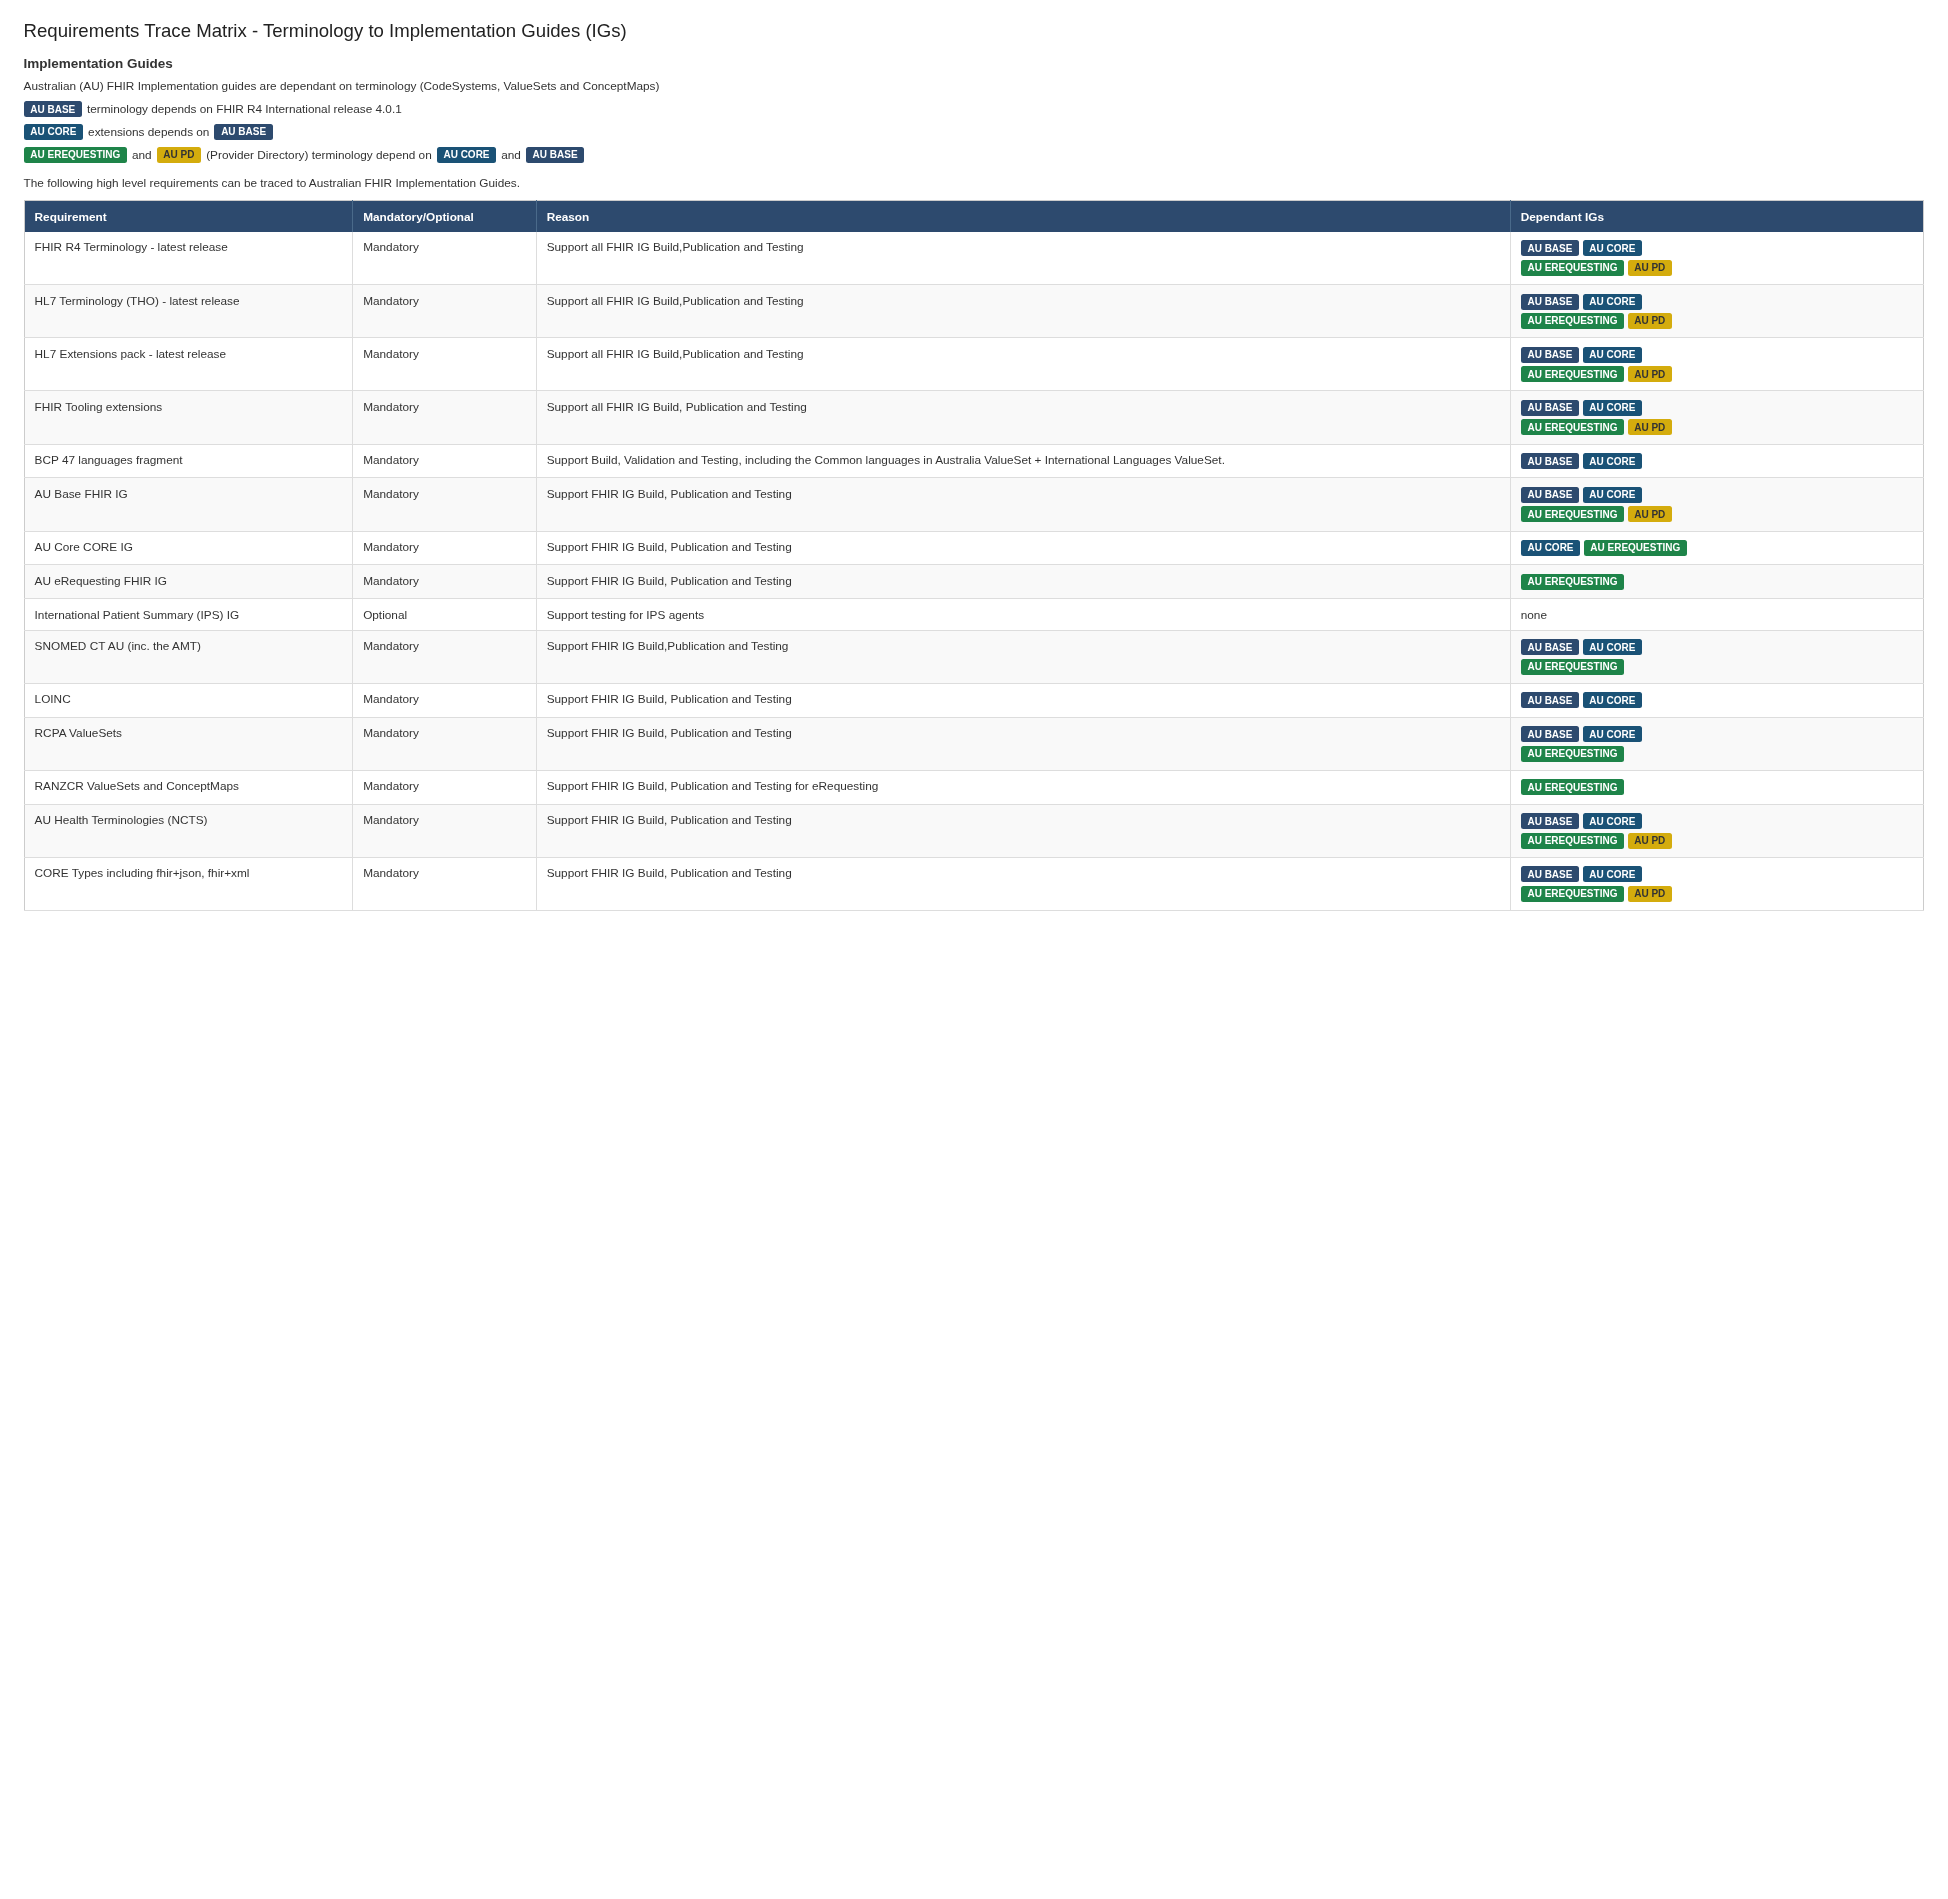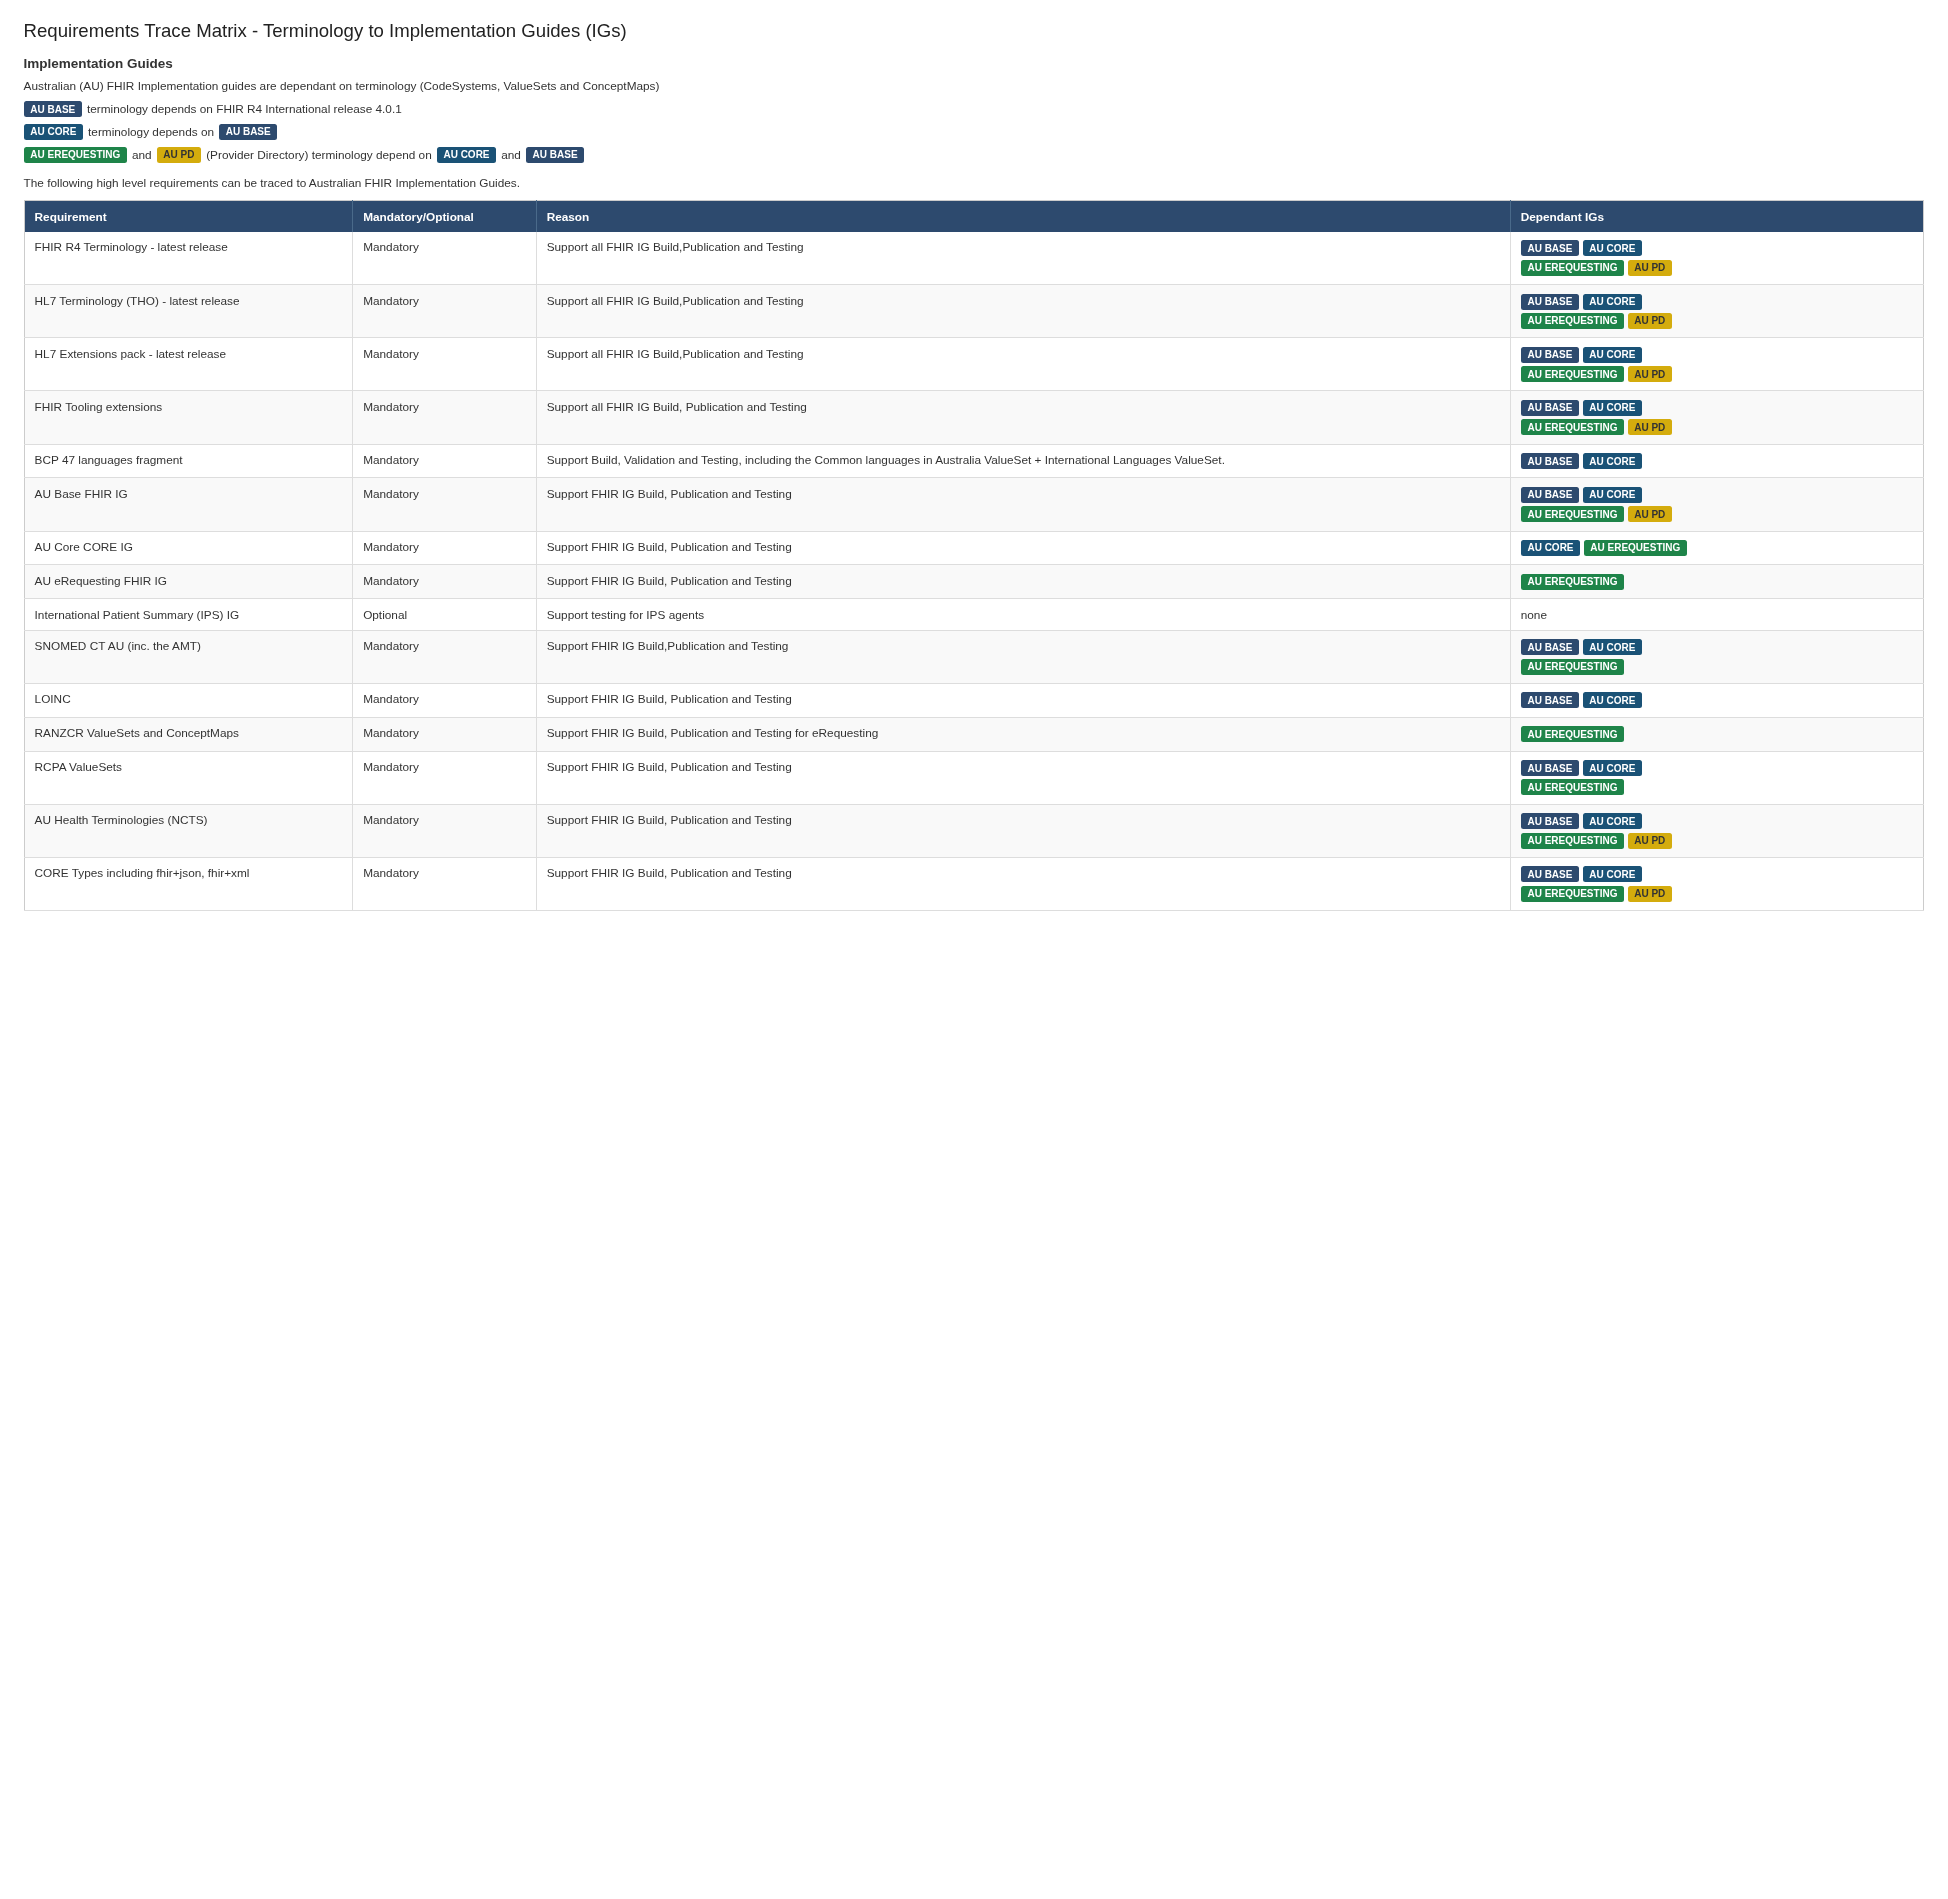--- a/index.html
+++ b/index.html
@@ -111,21 +111,21 @@
 <h2>Implementation Guides</h2>
 <p class="intro-text">Australian (AU) FHIR Implementation guides are dependant on terminology (CodeSystems, ValueSets and ConceptMaps)</p>
 
 <div class="badge-line">
   <span class="badge badge-base">AU BASE</span>
   <span> terminology depends on FHIR R4 International release 4.0.1</span>
 </div>
 
 <div class="badge-line">
   <span class="badge badge-core">AU CORE</span>
-  <span> terminology  depends on </span>
+  <span> extensions  depends on </span>
   <span class="badge badge-base">AU BASE</span>
 </div>
 
 <div class="badge-line">
   <span class="badge badge-erequesting">AU EREQUESTING</span>
   <span> and </span>
   <span class="badge badge-pd">AU PD</span>
   <span> (Provider Directory) terminology depend on </span>
   <span class="badge badge-core">AU CORE</span>
   <span> and </span>
@@ -302,42 +302,42 @@
         <td>
           <div class="badges-cell">
             <div class="badges-row1">
               <span class="badge badge-base">AU BASE</span>
               <span class="badge badge-core">AU CORE</span>
             </div>
           </div>
         </td>
       </tr>
       <tr>
+        <td>RCPA ValueSets</td>
+        <td>Mandatory</td>
+        <td>Support FHIR IG Build, Publication and Testing</td>
+        <td>
+          <div class="badges-cell">
+            <div class="badges-row1">
+              <span class="badge badge-base">AU BASE</span>
+              <span class="badge badge-core">AU CORE</span>
+            </div>
+            <div class="badges-row2">
+              <span class="badge badge-erequesting">AU EREQUESTING</span>
+            </div>
+          </div>
+        </td>
+      </tr>
+      <tr>
         <td>RANZCR ValueSets and ConceptMaps</td>
         <td>Mandatory</td>
         <td>Support FHIR IG Build, Publication and Testing for eRequesting</td>
         <td>
           <div class="badges-cell">
             <div class="badges-row1">
-              <span class="badge badge-erequesting">AU EREQUESTING</span>
-            </div>
-          </div>
-        </td>
-      </tr>
-      <tr>
-        <td>RCPA ValueSets</td>
-        <td>Mandatory</td>
-        <td>Support FHIR IG Build, Publication and Testing</td>
-        <td>
-          <div class="badges-cell">
-            <div class="badges-row1">
-              <span class="badge badge-base">AU BASE</span>
-              <span class="badge badge-core">AU CORE</span>
-            </div>
-            <div class="badges-row2">
               <span class="badge badge-erequesting">AU EREQUESTING</span>
             </div>
           </div>
         </td>
       </tr>
       <tr>
         <td>AU Health Terminologies (NCTS)</td>
         <td>Mandatory</td>
         <td>Support FHIR IG Build, Publication and Testing</td>
         <td>

